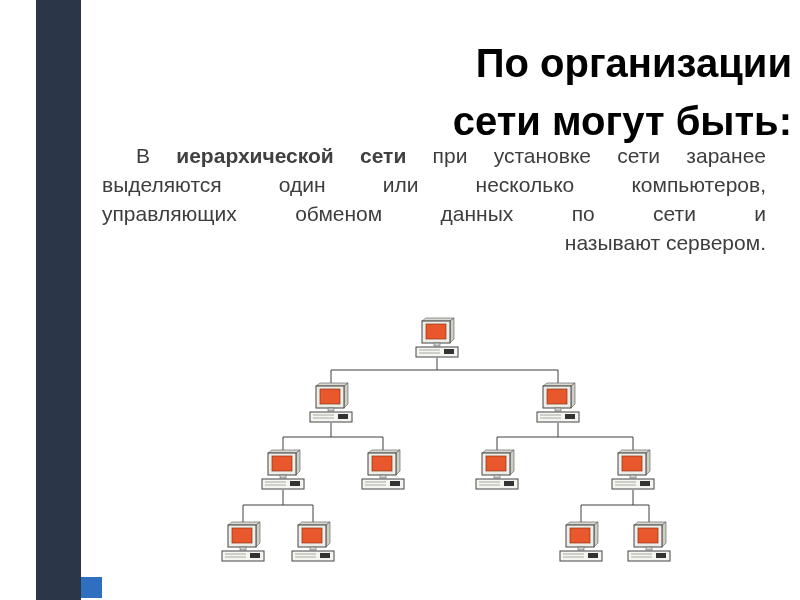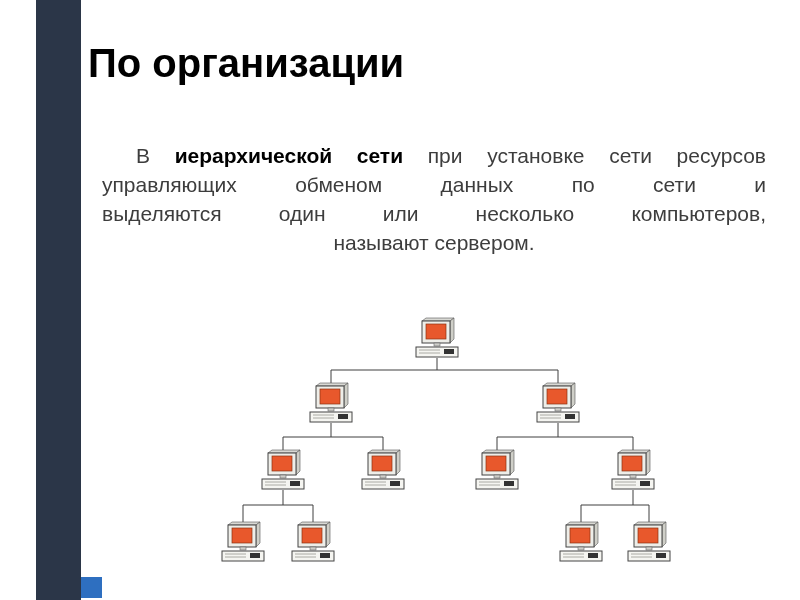--- a/index.html
+++ b/index.html
@@ -11,52 +11,53 @@
   .sidebar-bar {
     position:absolute; left:36px; top:0; width:45px; height:600px;
     background:#2b3648;
   }
   .accent-square {
     position:absolute; left:81px; top:577px; width:21px; height:21px;
     background:#2e6fc0;
   }
   .page-title {
     position:absolute; left:88px; top:34px; width:704px;
-    text-align:left; font-weight:bold; color:#000000;
+    text-align:right; font-weight:bold; color:#000000;
     font-size:40px; line-height:58px; z-index:3;
   }
   .page-title div { white-space:nowrap; }
   .body-paragraph {
     position:absolute; left:102px; top:141px; width:664px;
     font-size:21px; line-height:29px; color:#3d3d3d; z-index:2;
   }
   .jline { text-align:justify; text-align-last:justify; }
   .line-first { padding-left:34px; }
-  .line-last { text-align:center; }
-  .body-paragraph b { color:#000000; }
+  .line-last { text-align:right; }
+  .body-paragraph b { color:#404040; }
   .diagram-wrap {
     position:absolute; left:0; top:300px; width:800px; height:280px; z-index:1;
   }
 </style>
 </head>
 <body>
 
 <div class="slide">
 
   <div class="sidebar-bar"></div>
   <div class="accent-square"></div>
 
   <div class="page-title">
     <div>По организации</div>
+    <div>сети могут быть:</div>
   </div>
 
   <div class="body-paragraph">
-    <div class="jline line-first"><span>В </span><b>иерархической сети</b><span> при установке сети ресурсов</span></div>
+    <div class="jline line-first"><span>В </span><b>иерархической сети</b><span> при установке сети заранее</span></div>
+    <div class="jline">выделяются один или несколько компьютеров,</div>
     <div class="jline">управляющих обменом данных по сети и</div>
-    <div class="jline">выделяются один или несколько компьютеров,</div>
     <div class="line-last">называют сервером.</div>
   </div>
 
   <div class="diagram-wrap">
     <svg width="800" height="280" viewBox="0 300 800 280" xmlns="http://www.w3.org/2000/svg">
       <defs>
         <g id="pc">
 
           <polygon points="8,3 12,0 40,0 36,3" fill="#d9d9d4" stroke="#555" stroke-width="0.6"></polygon>
           <polygon points="36,25 40,21 40,0 36,3" fill="#cfcfc8" stroke="#555" stroke-width="0.6"></polygon>

